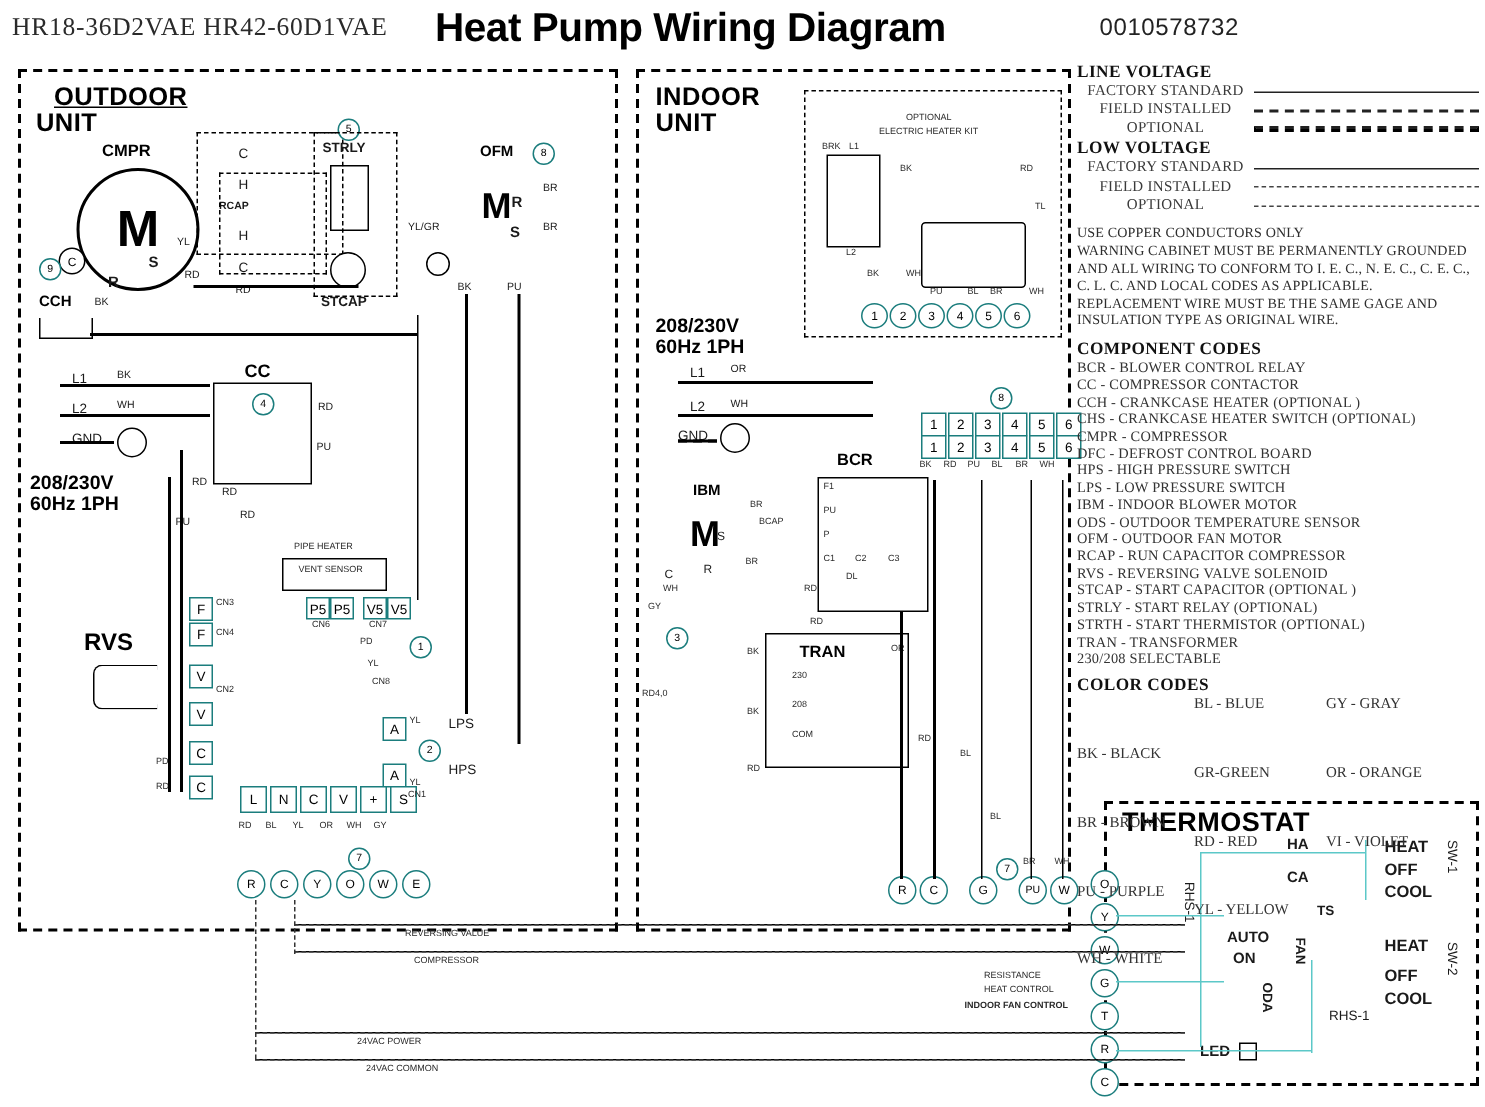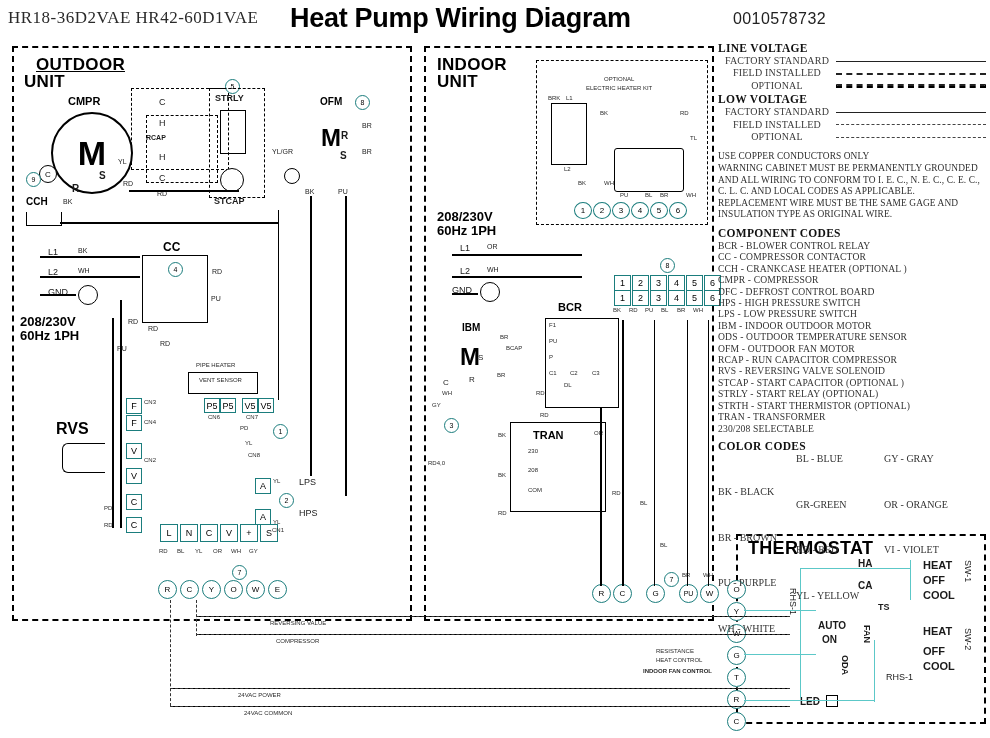--- a/index.html
+++ b/index.html
@@ -442,25 +442,26 @@
       <div>C. L. C.  AND LOCAL CODES AS APPLICABLE.</div>
       <div>REPLACEMENT WIRE MUST BE THE SAME GAGE AND</div>
       <div>INSULATION TYPE AS ORIGINAL WIRE.</div>
     </div>
 
     <div class="leg-h" style="margin-top:6px;">COMPONENT CODES</div>
     <div>
       <div class="code-r">BCR - BLOWER CONTROL RELAY</div>
       <div class="code-r">CC - COMPRESSOR CONTACTOR</div>
       <div class="code-r">CCH - CRANKCASE HEATER (OPTIONAL )</div>
+      <div class="code-r">CHS - CRANKCASE HEATER SWITCH (OPTIONAL)</div>
       <div class="code-r">CMPR - COMPRESSOR</div>
       <div class="code-r">DFC - DEFROST CONTROL BOARD</div>
       <div class="code-r">HPS - HIGH PRESSURE SWITCH</div>
       <div class="code-r">LPS - LOW PRESSURE SWITCH</div>
-      <div class="code-r">IBM - INDOOR OUTDOOR MOTOR</div>
+      <div class="code-r">IBM - INDOOR BLOWER MOTOR</div>
       <div class="code-r">ODS - OUTDOOR TEMPERATURE SENSOR</div>
       <div class="code-r">OFM - OUTDOOR FAN MOTOR</div>
       <div class="code-r">RCAP - RUN CAPACITOR COMPRESSOR</div>
       <div class="code-r">RVS - REVERSING VALVE SOLENOID</div>
       <div class="code-r">STCAP - START CAPACITOR (OPTIONAL )</div>
       <div class="code-r">STRLY - START RELAY (OPTIONAL)</div>
       <div class="code-r">STRTH - START THERMISTOR (OPTIONAL)</div>
       <div class="code-r">TRAN - TRANSFORMER</div>
       <div class="code-r">230/208 SELECTABLE</div>
     </div>

